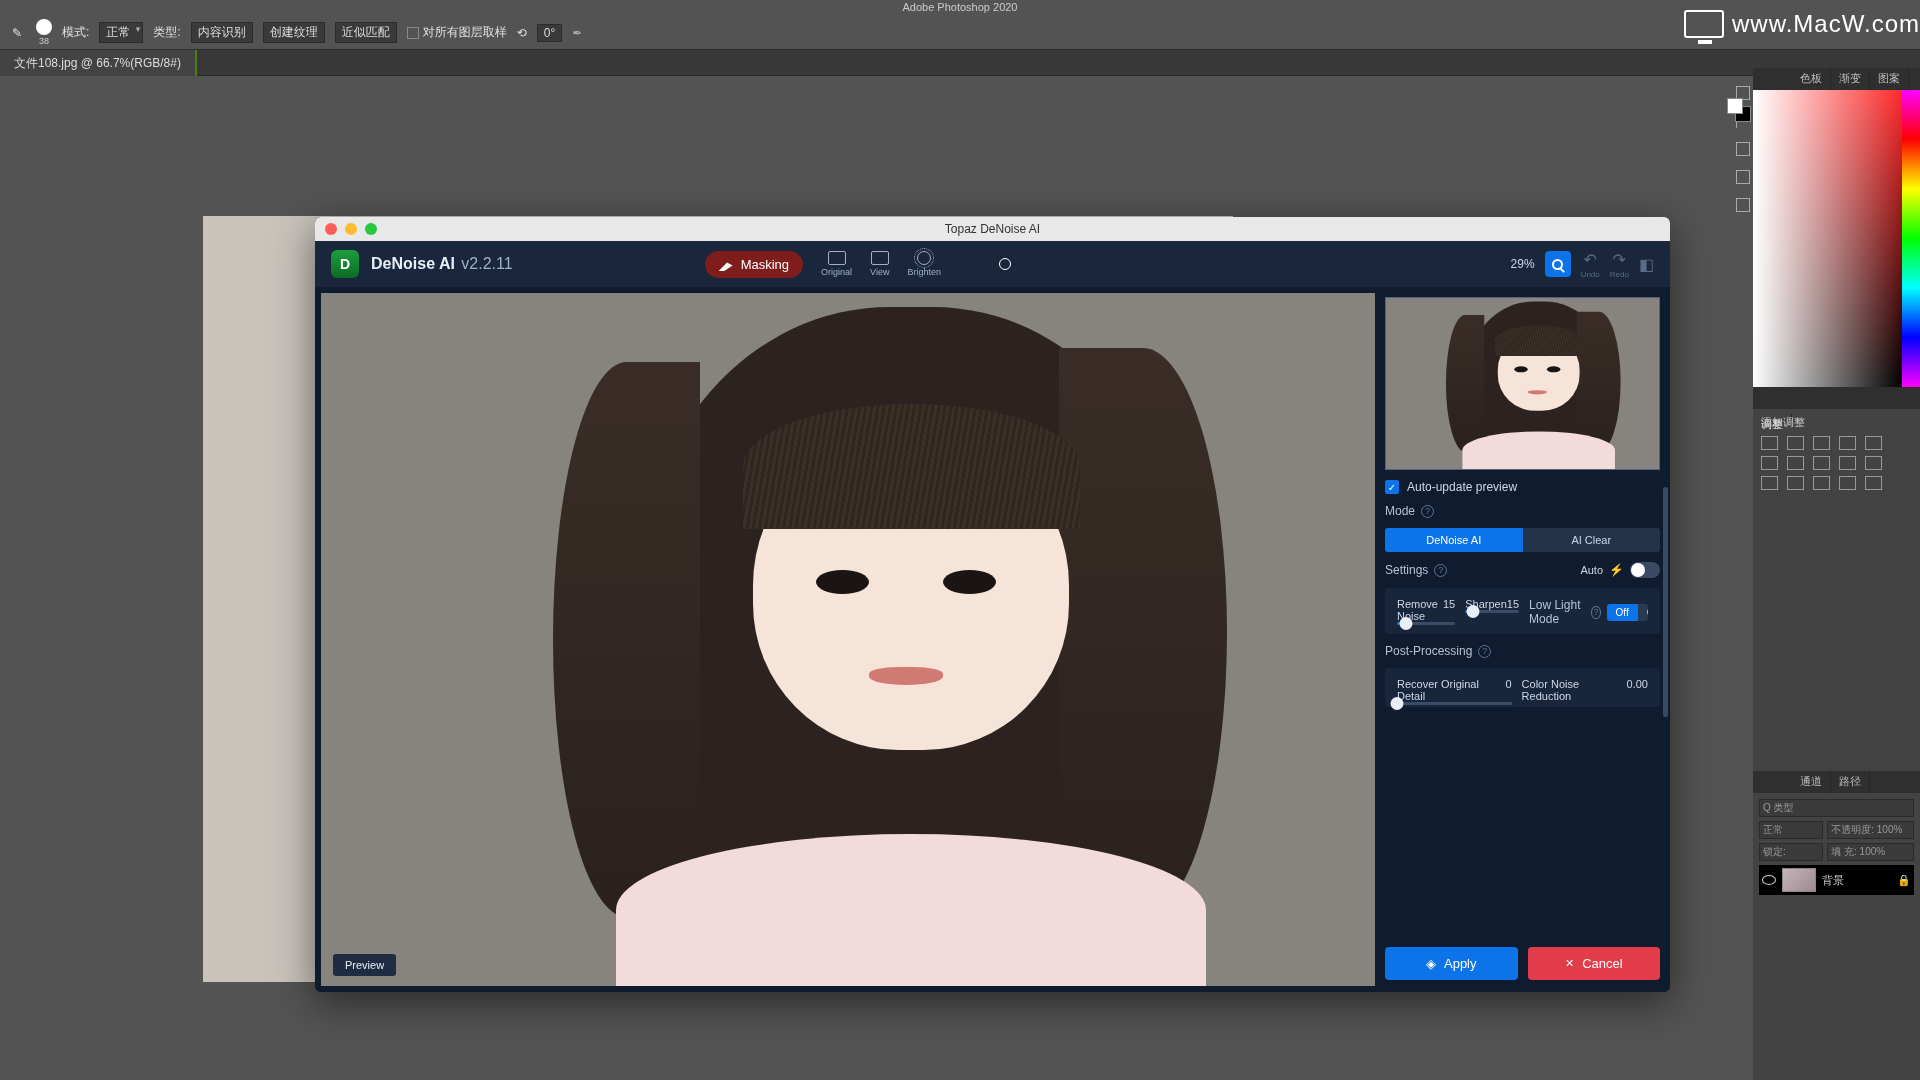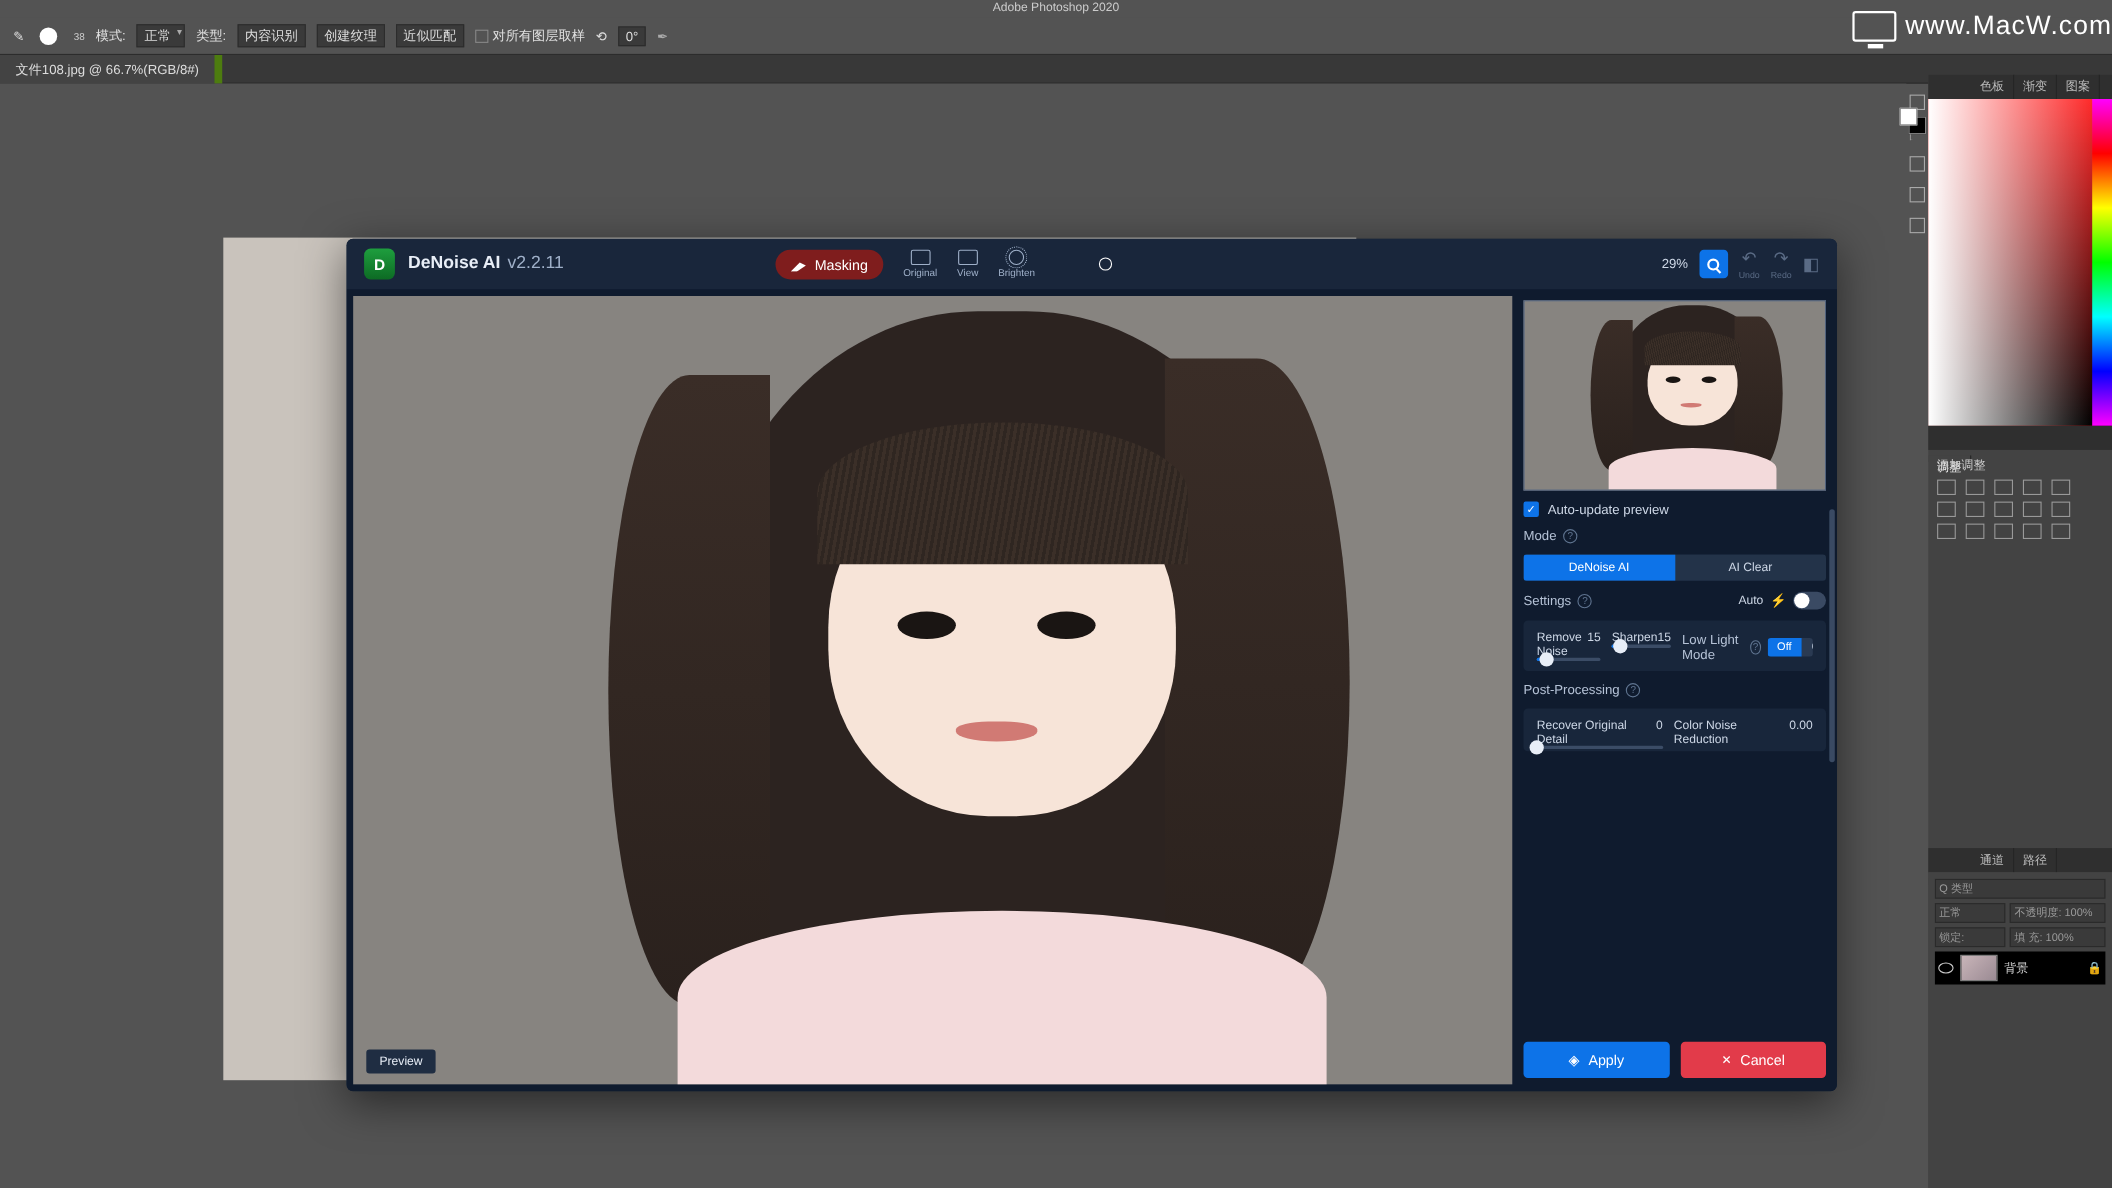--- a/index.html
+++ b/index.html
@@ -8,21 +8,21 @@
 
 .ps-menubar { height: 16px; background: #535353; text-align: center; color: #ccc; font-size: 11px; line-height: 14px; }
 .ps-options { height: 34px; background: #535353; display: flex; align-items: center; gap: 10px; padding: 0 8px; color: #e0e0e0; font-size: 12px; border-bottom: 1px solid #2c2c2c; }
 .ps-tool-brush { width: 16px; height: 16px; background: #fff; border-radius: 50%; display: inline-block; }
 .ps-tool-icon { width: 18px; height: 18px; display: flex; align-items: center; justify-content: center; }
 .ps-dd { background: #3a3a3a; border: 1px solid #2c2c2c; padding: 1px 12px 1px 6px; position: relative; font-size: 12px; color: #ddd; }
 .ps-dd::after { content: '▾'; position: absolute; right: 2px; font-size: 9px; color: #aaa; }
 .ps-btn { background: #3a3a3a; border: 1px solid #2c2c2c; padding: 1px 6px; font-size: 12px; color: #ddd; }
 .ps-chk { display: flex; align-items: center; gap: 4px; }
 .ps-chkbox { width: 12px; height: 12px; border: 1px solid #888; }
-.ps-tab { height: 26px; background: #434343; padding: 0 14px; display: inline-flex; align-items: center; color: #ddd; font-size: 12px; border-right: 7px solid #4d7c0f; }
+.ps-tab { height: 26px; background: #434343; padding: 0 14px; display: inline-flex; align-items: center; color: #ddd; font-size: 12px; border-right: 2px solid #4d7c0f; }
 .ps-canvas-area { position: absolute; left: 0; top: 76px; right: 187px; bottom: 0; background: #535353; }
 .ps-doc { position: absolute; left: 203px; top: 140px; width: 1030px; height: 766px; background: #c9c3bc; }
 .ps-watermark { position: absolute; right: 0; top: 10px; color: #fff; font-size: 24px; font-family: Georgia, serif; letter-spacing: 1px; display: flex; align-items: center; gap: 8px; }
 .ps-monitor-icon { width: 40px; height: 28px; border: 2px solid #fff; border-radius: 3px; position: relative; }
 .ps-monitor-icon::after { content: ''; position: absolute; bottom: -8px; left: 12px; width: 14px; height: 4px; background: #fff; }
 .ps-collapsed-panels { position: absolute; right: 167px; top: 76px; width: 20px; display: flex; flex-direction: column; gap: 14px; padding-top: 10px; align-items: center; }
 .ps-cp-icon { width: 14px; height: 14px; border: 1px solid #aaa; }
 
 
 .ps-panels { position: absolute; right: 0; top: 68px; width: 167px; bottom: 0; background: #434343; display: flex; flex-direction: column; }
@@ -116,21 +116,21 @@
 .tz-apply { flex: 1; background: #0d73e8; color: #fff; border-radius: 4px; padding: 9px 0; font-size: 13px; display: flex; align-items: center; justify-content: center; gap: 8px; }
 .tz-cancel { flex: 1; background: #e23b4a; color: #fff; border-radius: 4px; padding: 9px 0; font-size: 13px; display: flex; align-items: center; justify-content: center; gap: 8px; }
 .tz-x { font-size: 11px; }
 </style>
 </head>
 <body>
 
 <div class="ps-menubar">Adobe Photoshop 2020</div>
 <div class="ps-options">
   <span class="ps-tool-icon">✎</span>
-  <span style="display:flex;flex-direction:row;align-items:center;gap:15px">
+  <span style="display:flex;flex-direction:column;align-items:center;gap:1px">
     <span class="ps-tool-brush"></span>
     <span style="font-size:9px;color:#ccc">38</span>
   </span>
   <span>模式:</span>
   <span class="ps-dd">正常</span>
   <span>类型:</span>
   <span class="ps-btn">内容识别</span>
   <span class="ps-btn">创建纹理</span>
   <span class="ps-btn">近似匹配</span>
   <span class="ps-chk">
@@ -228,20 +228,28 @@
     <div class="ps-layer-row">
       <span class="ps-eye"></span>
       <span class="ps-layer-thumb"></span>
       <span>背景</span>
       <span class="ps-lock">🔒</span>
     </div>
   </div>
 </div>
 
 <div class="tz-window">
+  <div class="tz-titlebar">
+    <div class="tz-traffic">
+      <div class="tz-dot tz-close"></div>
+      <div class="tz-dot tz-min"></div>
+      <div class="tz-dot tz-max"></div>
+    </div>
+    <div class="tz-title">Topaz DeNoise AI</div>
+  </div>
 
   <div class="tz-toolbar">
     <div class="tz-logo">D</div>
     <div class="tz-brand">
       <span>DeNoise AI</span>
       <span class="tz-ver">v2.2.11</span>
     </div>
     <div class="tz-toolbar-center">
       <div class="tz-mask-btn">
         <span class="tz-brush-icon"></span>

